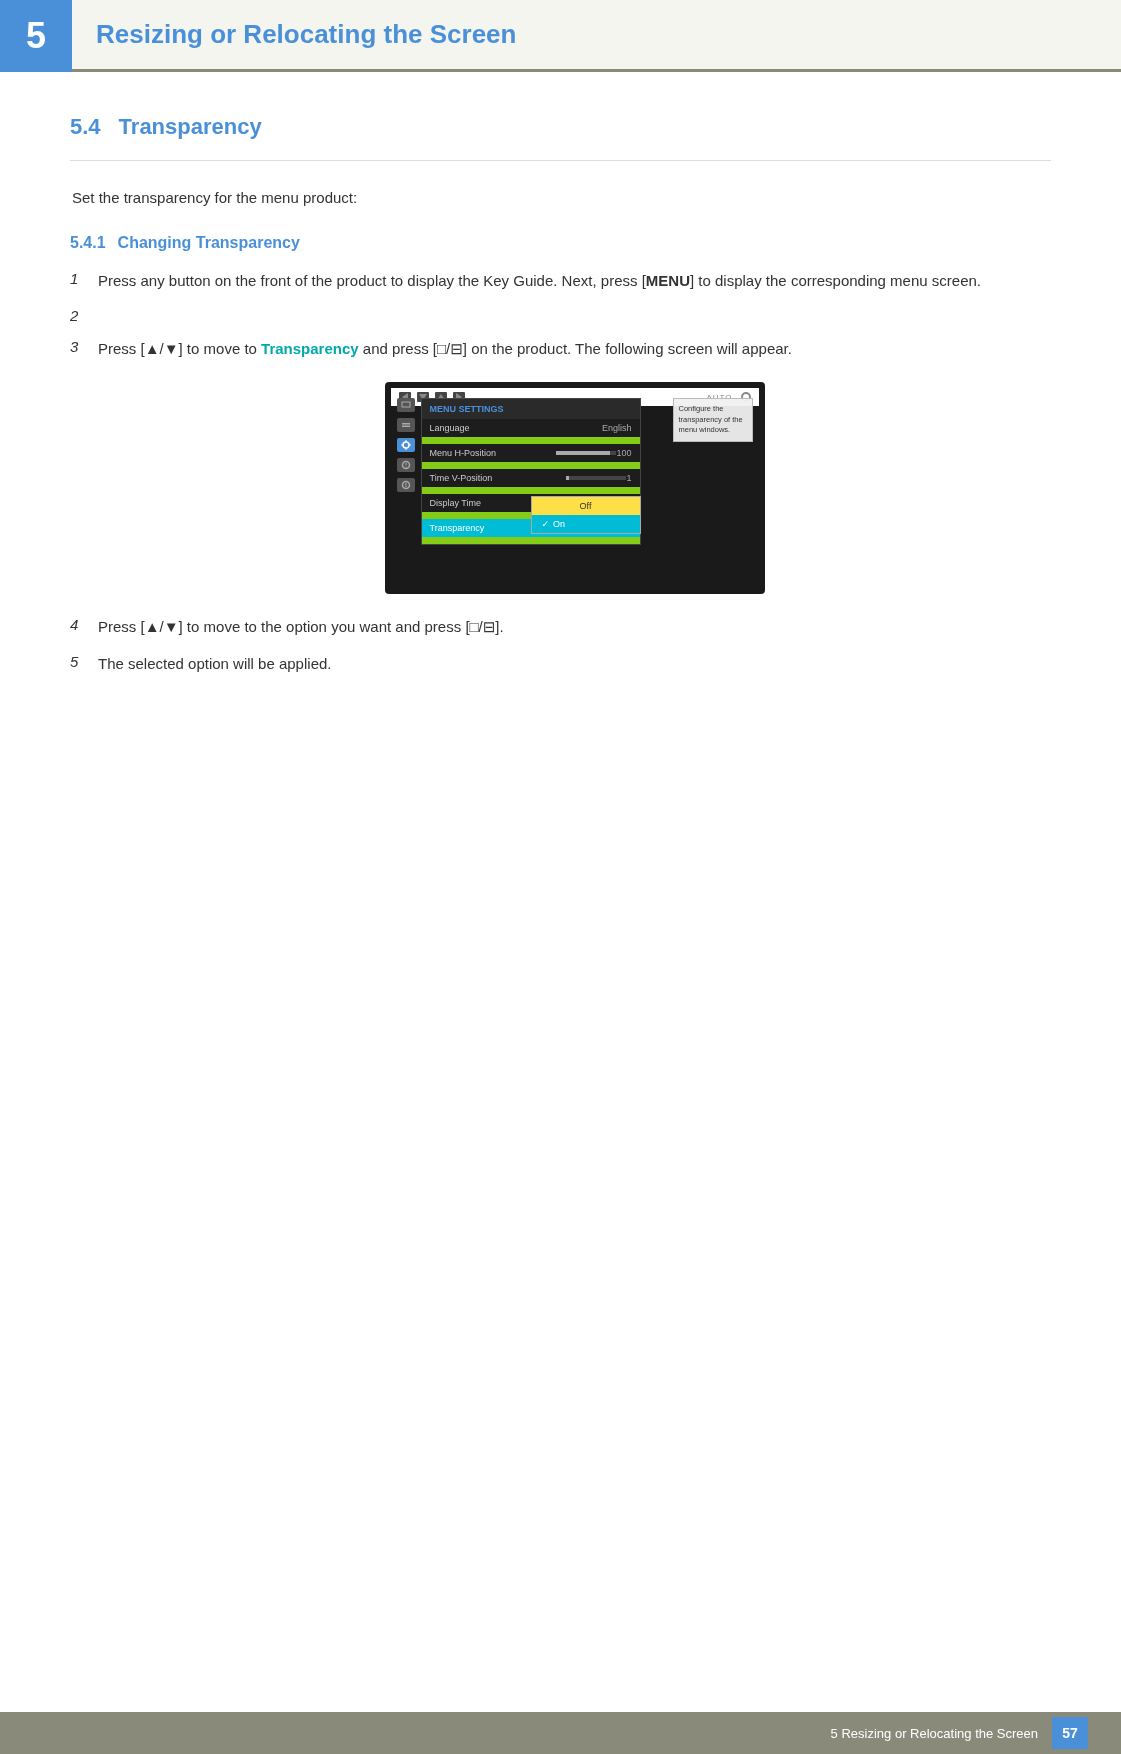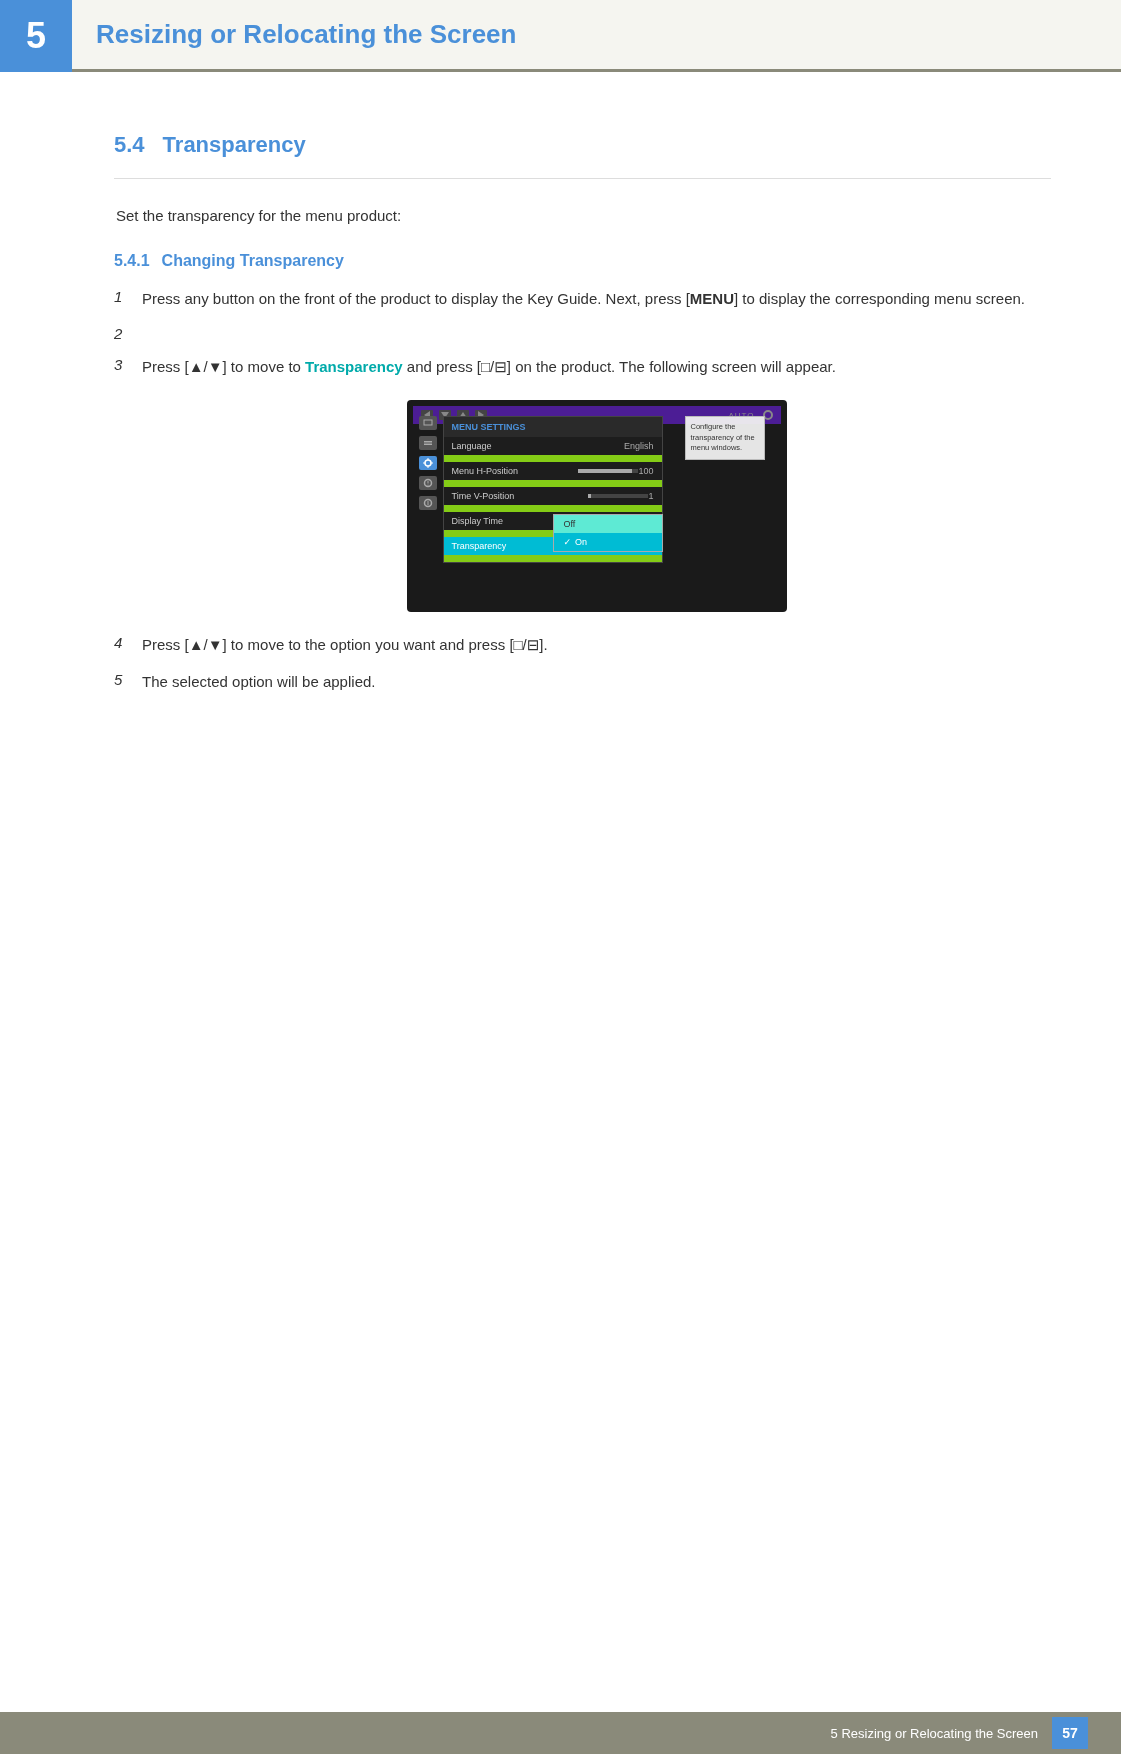--- a/index.html
+++ b/index.html
@@ -37,22 +37,21 @@
       font-size: 26px;
       font-weight: bold;
       color: #4a90d9;
       background: #f5f5f0;
       flex: 1;
       border-bottom: 3px solid #8a8a7a;
     }
 
     
     .main-content {
-      padding: 60px 70px 100px 70px;
-      margin-left: 44px;
+      padding: 42px 70px 100px 70px;
     }
 
     
     .section-heading {
       display: flex;
       align-items: baseline;
       margin-bottom: 18px;
     }
     .section-number {
       font-size: 22px;
@@ -201,43 +200,44 @@
     .bar-fill-full {
       width: 90%;
     }
 
     
     .dropdown-popup {
       position: absolute;
       left: 140px;
       top: 108px;
       width: 110px;
-      background: #5eead4;
+      background: #fde047;
       border: 1px solid #aaa;
+      text-align: center;
     }
     .dropdown-item {
       padding: 4px 10px;
       font-size: 9px;
       color: #333;
     }
     .dropdown-item.selected {
       background: #00bcd4;
       color: #fff;
       display: flex;
       align-items: center;
       gap: 4px;
     }
     .check-mark {
       font-size: 9px;
     }
 
     
     .tooltip-box {
       position: absolute;
-      right: 16px;
+      right: 6px;
       top: 10px;
       width: 80px;
       background: rgba(240,240,240,0.95);
       border: 1px solid #bbb;
       padding: 5px;
       font-size: 7.5px;
       color: #333;
       line-height: 1.4;
     }
 
@@ -259,21 +259,21 @@
       display: flex;
       align-items: center;
       justify-content: center;
     }
     .sidebar-icon.active-icon {
       background: #4a90d9;
     }
 
     
     .monitor-bottom-bar {
-      background: #4c1d95;
+      background: #ffffff;
       height: 18px;
       display: flex;
       align-items: center;
       justify-content: space-between;
       padding: 0 8px;
     }
     .bottom-buttons {
       display: flex;
       gap: 6px;
       align-items: center;

